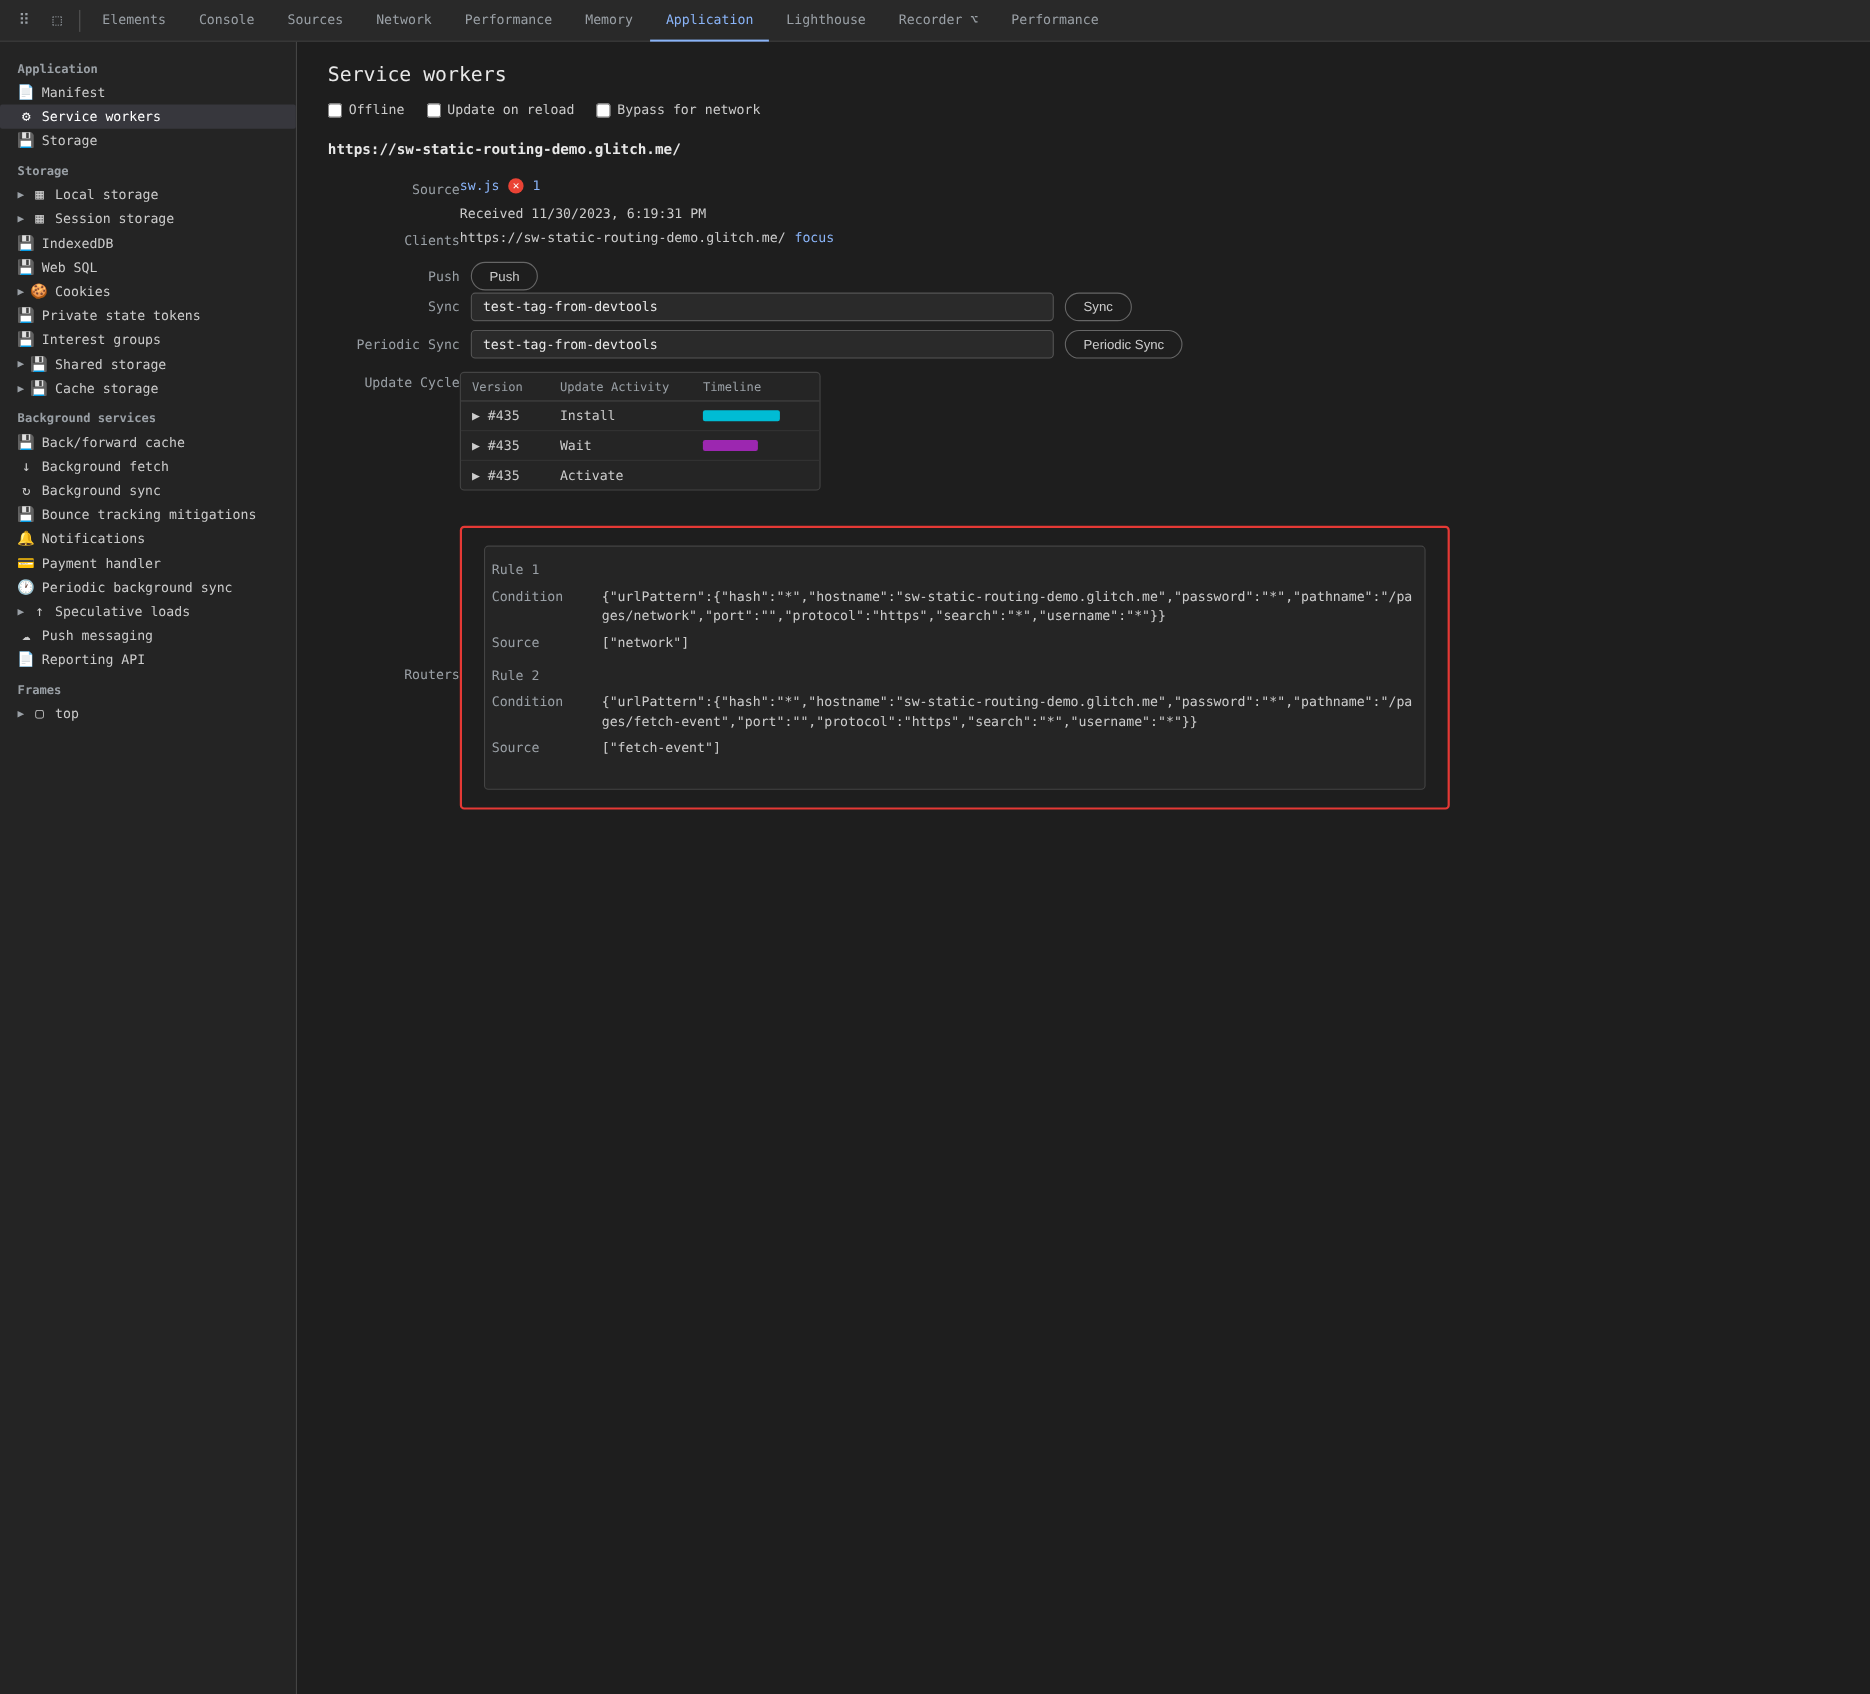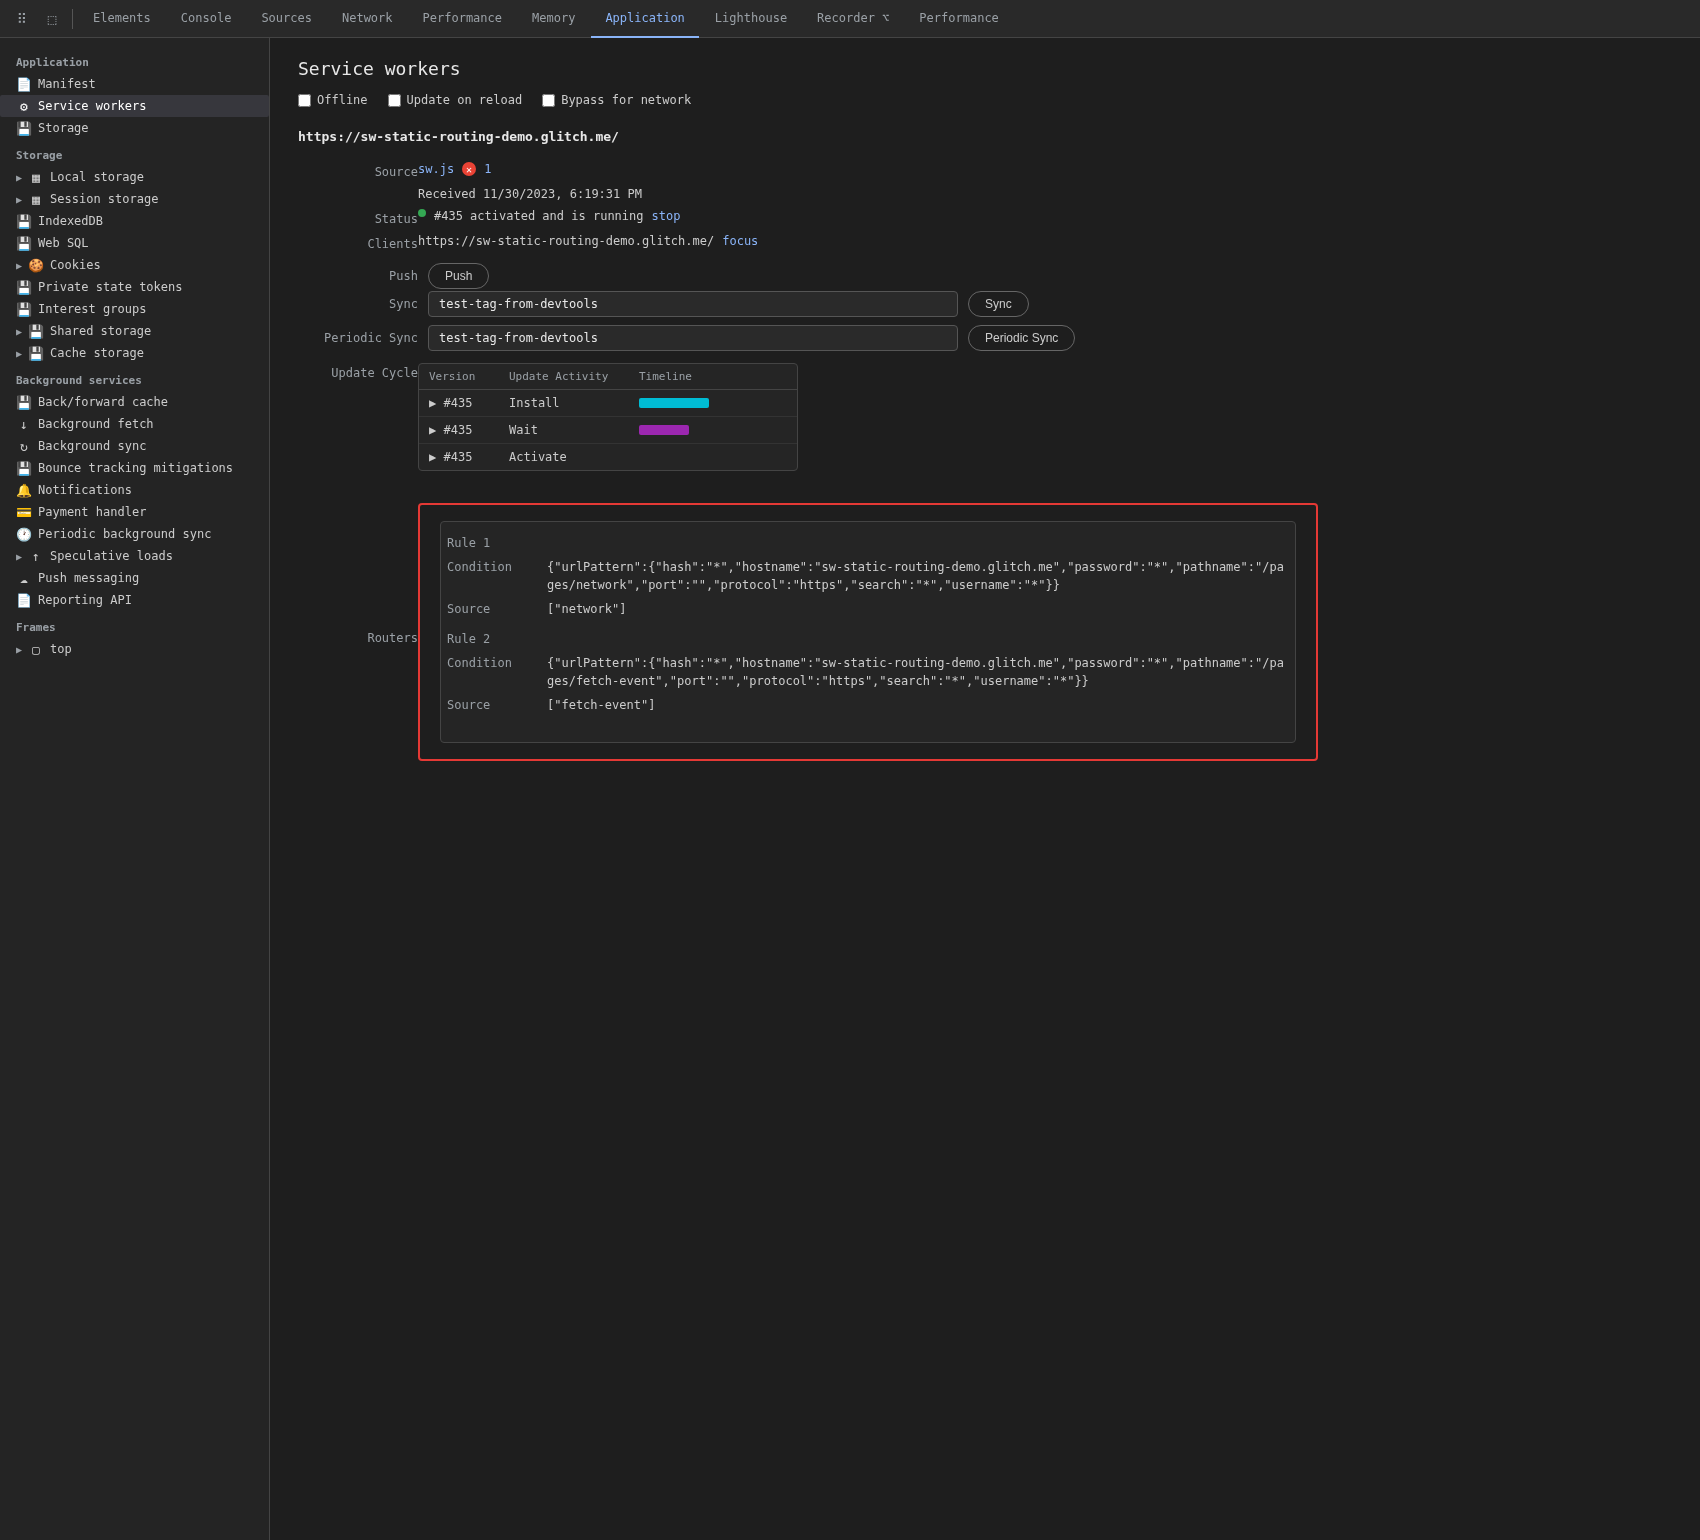--- a/index.html
+++ b/index.html
@@ -215,21 +215,21 @@
 
     
     .update-cycle-container {
       margin-left: 132px;
       margin-bottom: 18px;
     }
     .update-cycle-table {
       background: #252525;
       border: 1px solid #444;
       border-radius: 4px;
-      width: 380px;
+      width: 328px;
     }
     .uc-header {
       display: grid;
       grid-template-columns: 80px 130px 1fr;
       padding: 6px 10px;
       color: #9aa0a6;
       border-bottom: 1px solid #444;
       font-size: 11px;
     }
     .uc-row {
@@ -473,28 +473,20 @@
       </div>
     </div>
 
     <div class="info-row-wrapper">
       <div class="info-label"></div>
       <div class="info-value">
         <span>Received 11/30/2023, 6:19:31 PM</span>
       </div>
     </div>
 
-    <div class="info-row-wrapper" style="margin-top:6px;">
-      <div class="info-label">Status</div>
-      <div class="info-value">
-        <span class="status-dot"></span>
-        <span>#435 activated and is running</span>
-        <a class="link-blue">stop</a>
-      </div>
-    </div>
 
     <div class="info-row-wrapper" style="margin-top:6px;">
       <div class="info-label">Clients</div>
       <div class="info-value">
         <span>https://sw-static-routing-demo.glitch.me/</span>
         <a class="link-blue">focus</a>
       </div>
     </div>
 
     <div class="input-row" style="margin-top:12px;">

